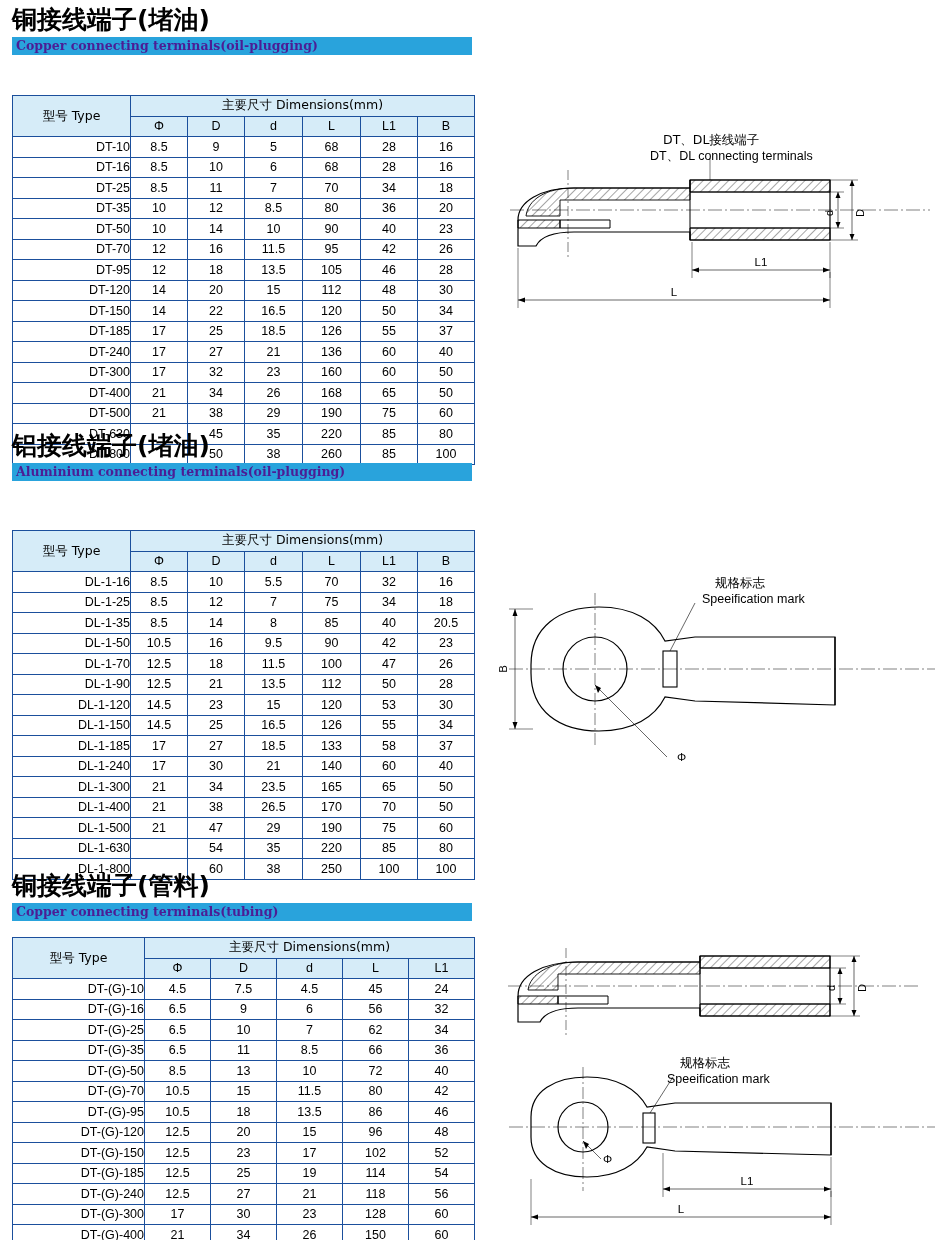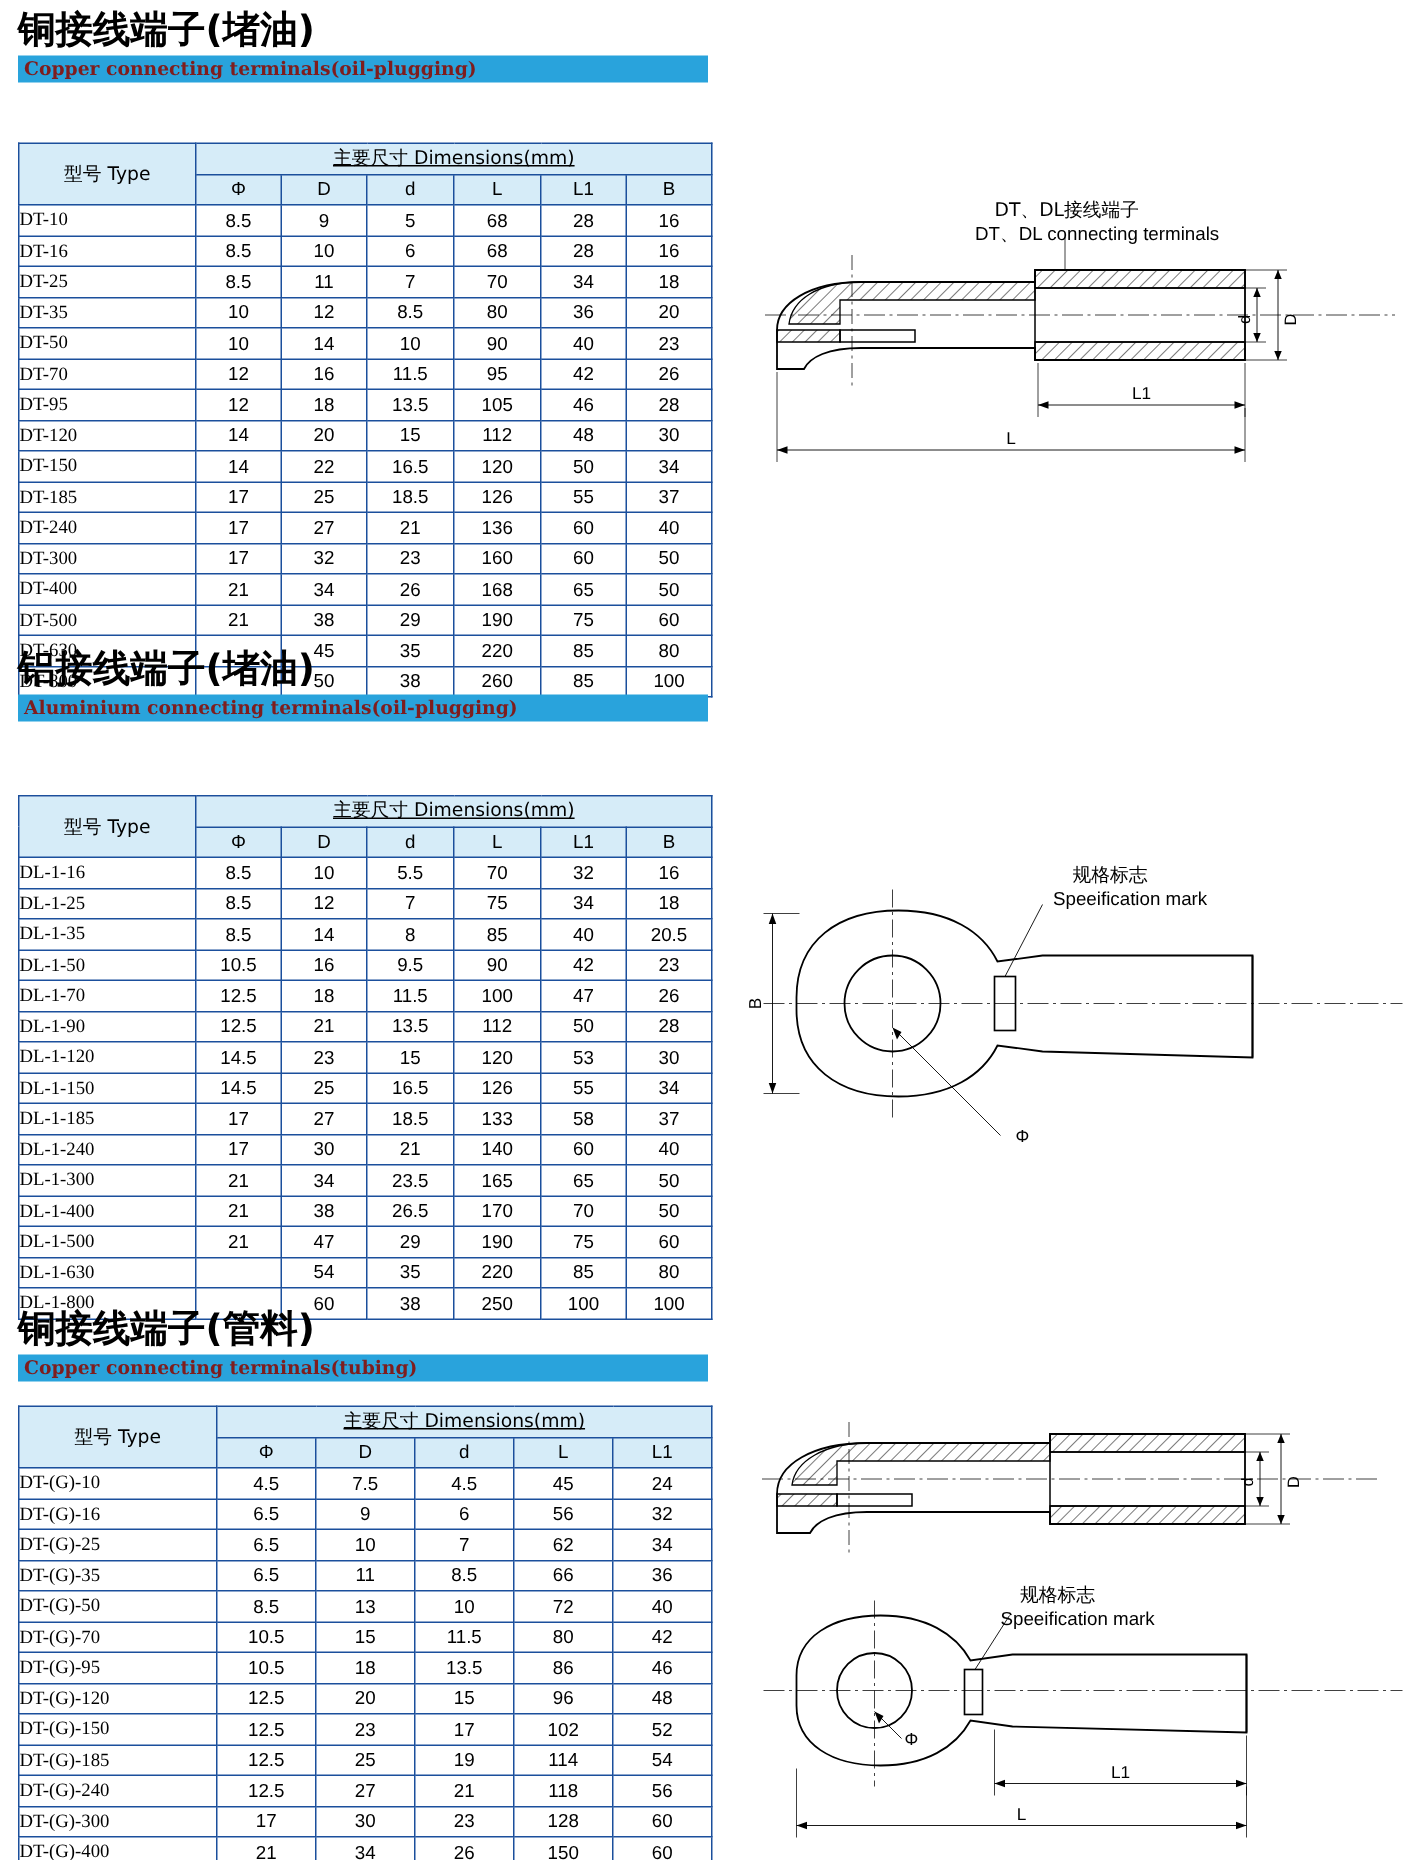--- a/index.html
+++ b/index.html
@@ -16,21 +16,21 @@
   
   .sec{position:absolute;}
   .title-cn{
     font-size:25px;font-weight:bold;
     font-family:"DejaVu Sans","Liberation Sans",sans-serif;
     letter-spacing:0px;line-height:28px;
     white-space:nowrap;
   }
   .title-en-bar{
     background:#29a3dc;
-    color:#7f1d1d;
+    color:#4c1d95;
     font-weight:bold;
     font-size:12.5px;
     font-family:"DejaVu Serif","Liberation Serif",serif;
     padding:2px 4px 3px 4px;
     line-height:13px;
     margin-top:3px;
     white-space:nowrap;
   }
 
   
@@ -48,25 +48,24 @@
     padding:0;
     height:19.5px;
     font-weight:normal;
     color:#000;
   }
   table.spec th{
     background:#d6ecf8;
     font-size:12.5px;
   }
   table.spec td.type{
-    text-align:left;
-    font-family:Liberation Serif, serif;
+    text-align:right;
   }
   .hdr-type{font-family:"DejaVu Sans","Liberation Sans",sans-serif;font-size:12.5px;}
-  .hdr-dim{font-family:"DejaVu Sans","Liberation Sans",sans-serif;font-size:12.5px;text-decoration:underline;}
+  .hdr-dim{font-family:"DejaVu Sans","Liberation Sans",sans-serif;font-size:12.5px;}
 
   
   .drawing{position:absolute;}
   .note{
     position:absolute;
     font-size:12.5px;
     line-height:16px;
     white-space:nowrap;
   }
   .note .cn{font-family:"DejaVu Sans","Liberation Sans",sans-serif;margin-left:13px;}

